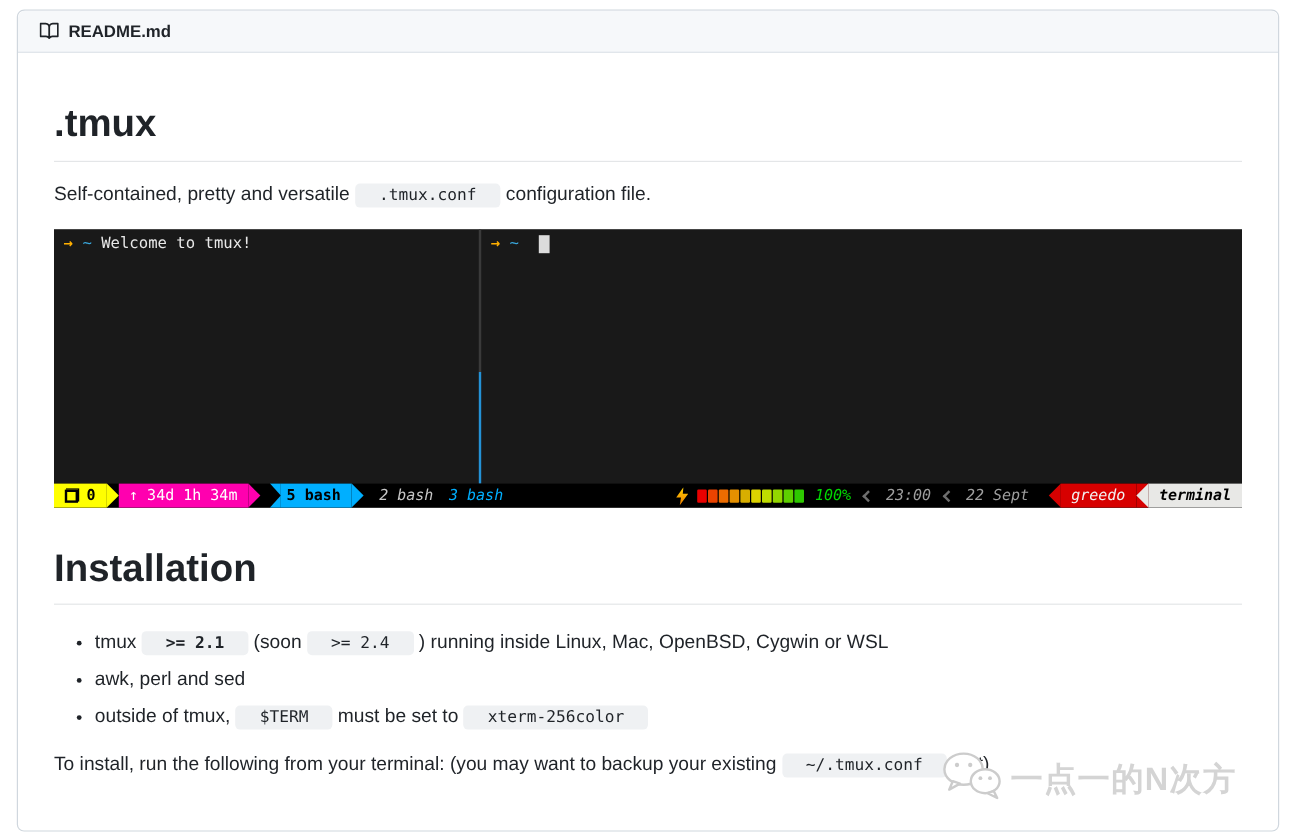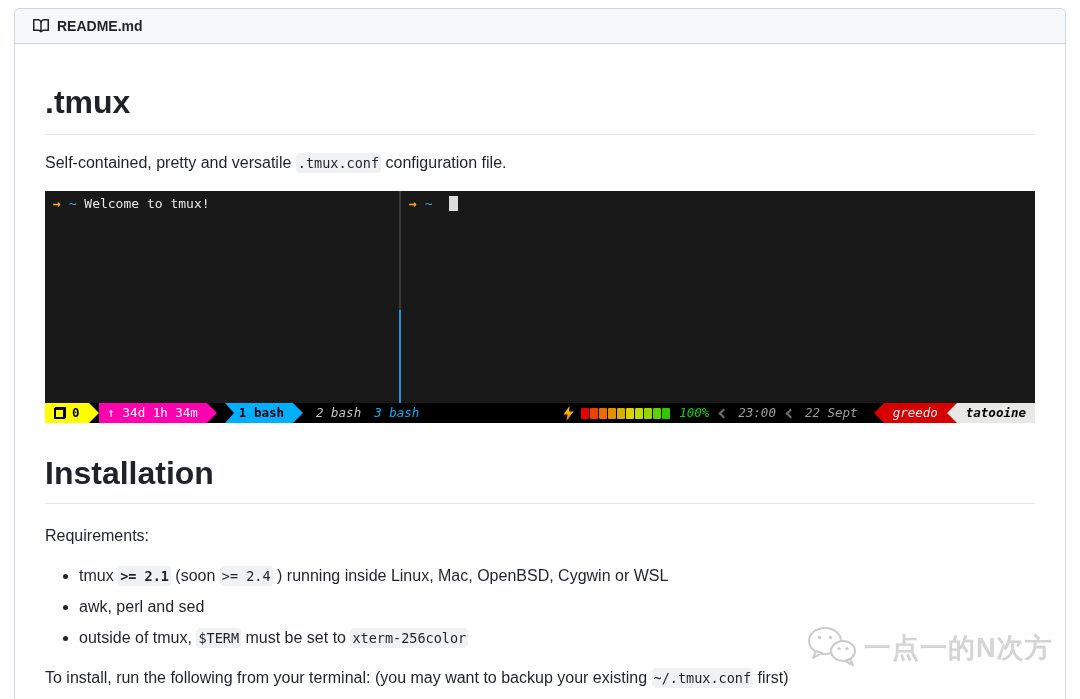--- a/index.html
+++ b/index.html
@@ -32,21 +32,21 @@
   h2.section-title {
     font-size: 32px; font-weight: 700; margin: 30px 0 20px;
     padding-bottom: 10px; border-bottom: 1px solid #e4e6e8; line-height: 1.25;
   }
   p.md-p { font-size: 16px; line-height: 1.5; margin: 0 0 16px; }
   ul.md-list { margin: 0 0 16px; padding-left: 34px; }
   ul.md-list li { font-size: 16px; line-height: 1.5; margin: 7px 0; }
   code.chip {
     font-family: "DejaVu Sans Mono", "Liberation Mono", monospace;
     font-size: 13.5px; background: #eff1f3; border-radius: 4px;
-    padding: 2px 2px; color: #1f2328; white-space: nowrap;
+    padding: 2px 20px; color: #1f2328; white-space: nowrap;
   }
   code.chip.bold { font-weight: 700; }
 
   
   .terminal {
     width: 990px; height: 232px; margin: 0 0 30px;
     background: var(--terminal-bg, #191919);
     display: flex; flex-direction: column;
     font-family: "DejaVu Sans Mono", "Liberation Mono", monospace;
     font-size: 13px;
@@ -109,21 +109,21 @@
     content: ""; position: absolute; right: 0; top: 0; width: 7px; height: 7px;
     border: 2px solid #000;
   }
   .session-icon::after {
     content: ""; position: absolute; left: 0; bottom: 0; width: 7px; height: 7px;
     border: 2px solid #000; background: var(--yellow, #ffff00);
   }
 
   
   .watermark {
-    position: absolute; left: 806px; top: 624px;
+    position: absolute; left: 784px; top: 624px;
     display: flex; align-items: center; gap: 6px;
     pointer-events: none;
   }
   .watermark-text {
     font-size: 27px; font-weight: 700; color: #d4d4d4;
     text-shadow: 1px 1px 0 #ffffff;
     letter-spacing: 1px; white-space: nowrap;
   }
 </style>
 </head>
@@ -165,21 +165,21 @@
         <div class="sb-left">
           <div class="sb-chip chip-session">
             <span class="session-icon"></span>
             <span>0</span>
           </div>
           <div class="arrow-yellow"></div>
           <div class="sb-chip chip-uptime">↑ 34d 1h 34m</div>
           <div class="arrow-pink"></div>
           <div class="win-group">
             <div class="win-notch"></div>
-            <div class="win-active-label">1 bash</div>
+            <div class="win-active-label">5 bash</div>
             <div class="arrow-blue"></div>
           </div>
           <span class="win-inactive">2 bash</span>
           <span class="win-inactive hl">3 bash</span>
         </div>
 
         <div class="sb-right">
           <span class="bolt">
             <svg width="11" height="15" viewBox="0 0 11 15">
               <defs>
@@ -204,28 +204,27 @@
               <span class="bat-block" style="background: rgb(46, 200, 0);"></span>
             </span>
           <span class="bat-percent">100%</span>
           <span class="sep-chevron"></span>
           <span class="sb-muted">23:00</span>
           <span class="sep-chevron"></span>
           <span class="sb-muted date">22 Sept</span>
           <div class="arrow-red-left"></div>
           <div class="sb-chip chip-user">greedo</div>
           <div class="arrow-white-left"></div>
-          <div class="sb-chip chip-host">tatooine</div>
+          <div class="sb-chip chip-host">terminal</div>
         </div>
       </div>
     </div>
 
     <h2 class="section-title">Installation</h2>
 
-    <p class="md-p">Requirements:</p>
 
     <ul class="md-list">
       <li>
         <span>tmux </span><code class="chip bold">&gt;= 2.1</code><span> (soon </span><code class="chip">&gt;= 2.4</code><span> ) running inside Linux, Mac, OpenBSD, Cygwin or WSL</span>
       </li>
       <li>
         <span>awk, perl and sed</span>
       </li>
       <li>
         <span>outside of tmux, </span><code class="chip">$TERM</code><span> must be set to </span><code class="chip">xterm-256color</code>

